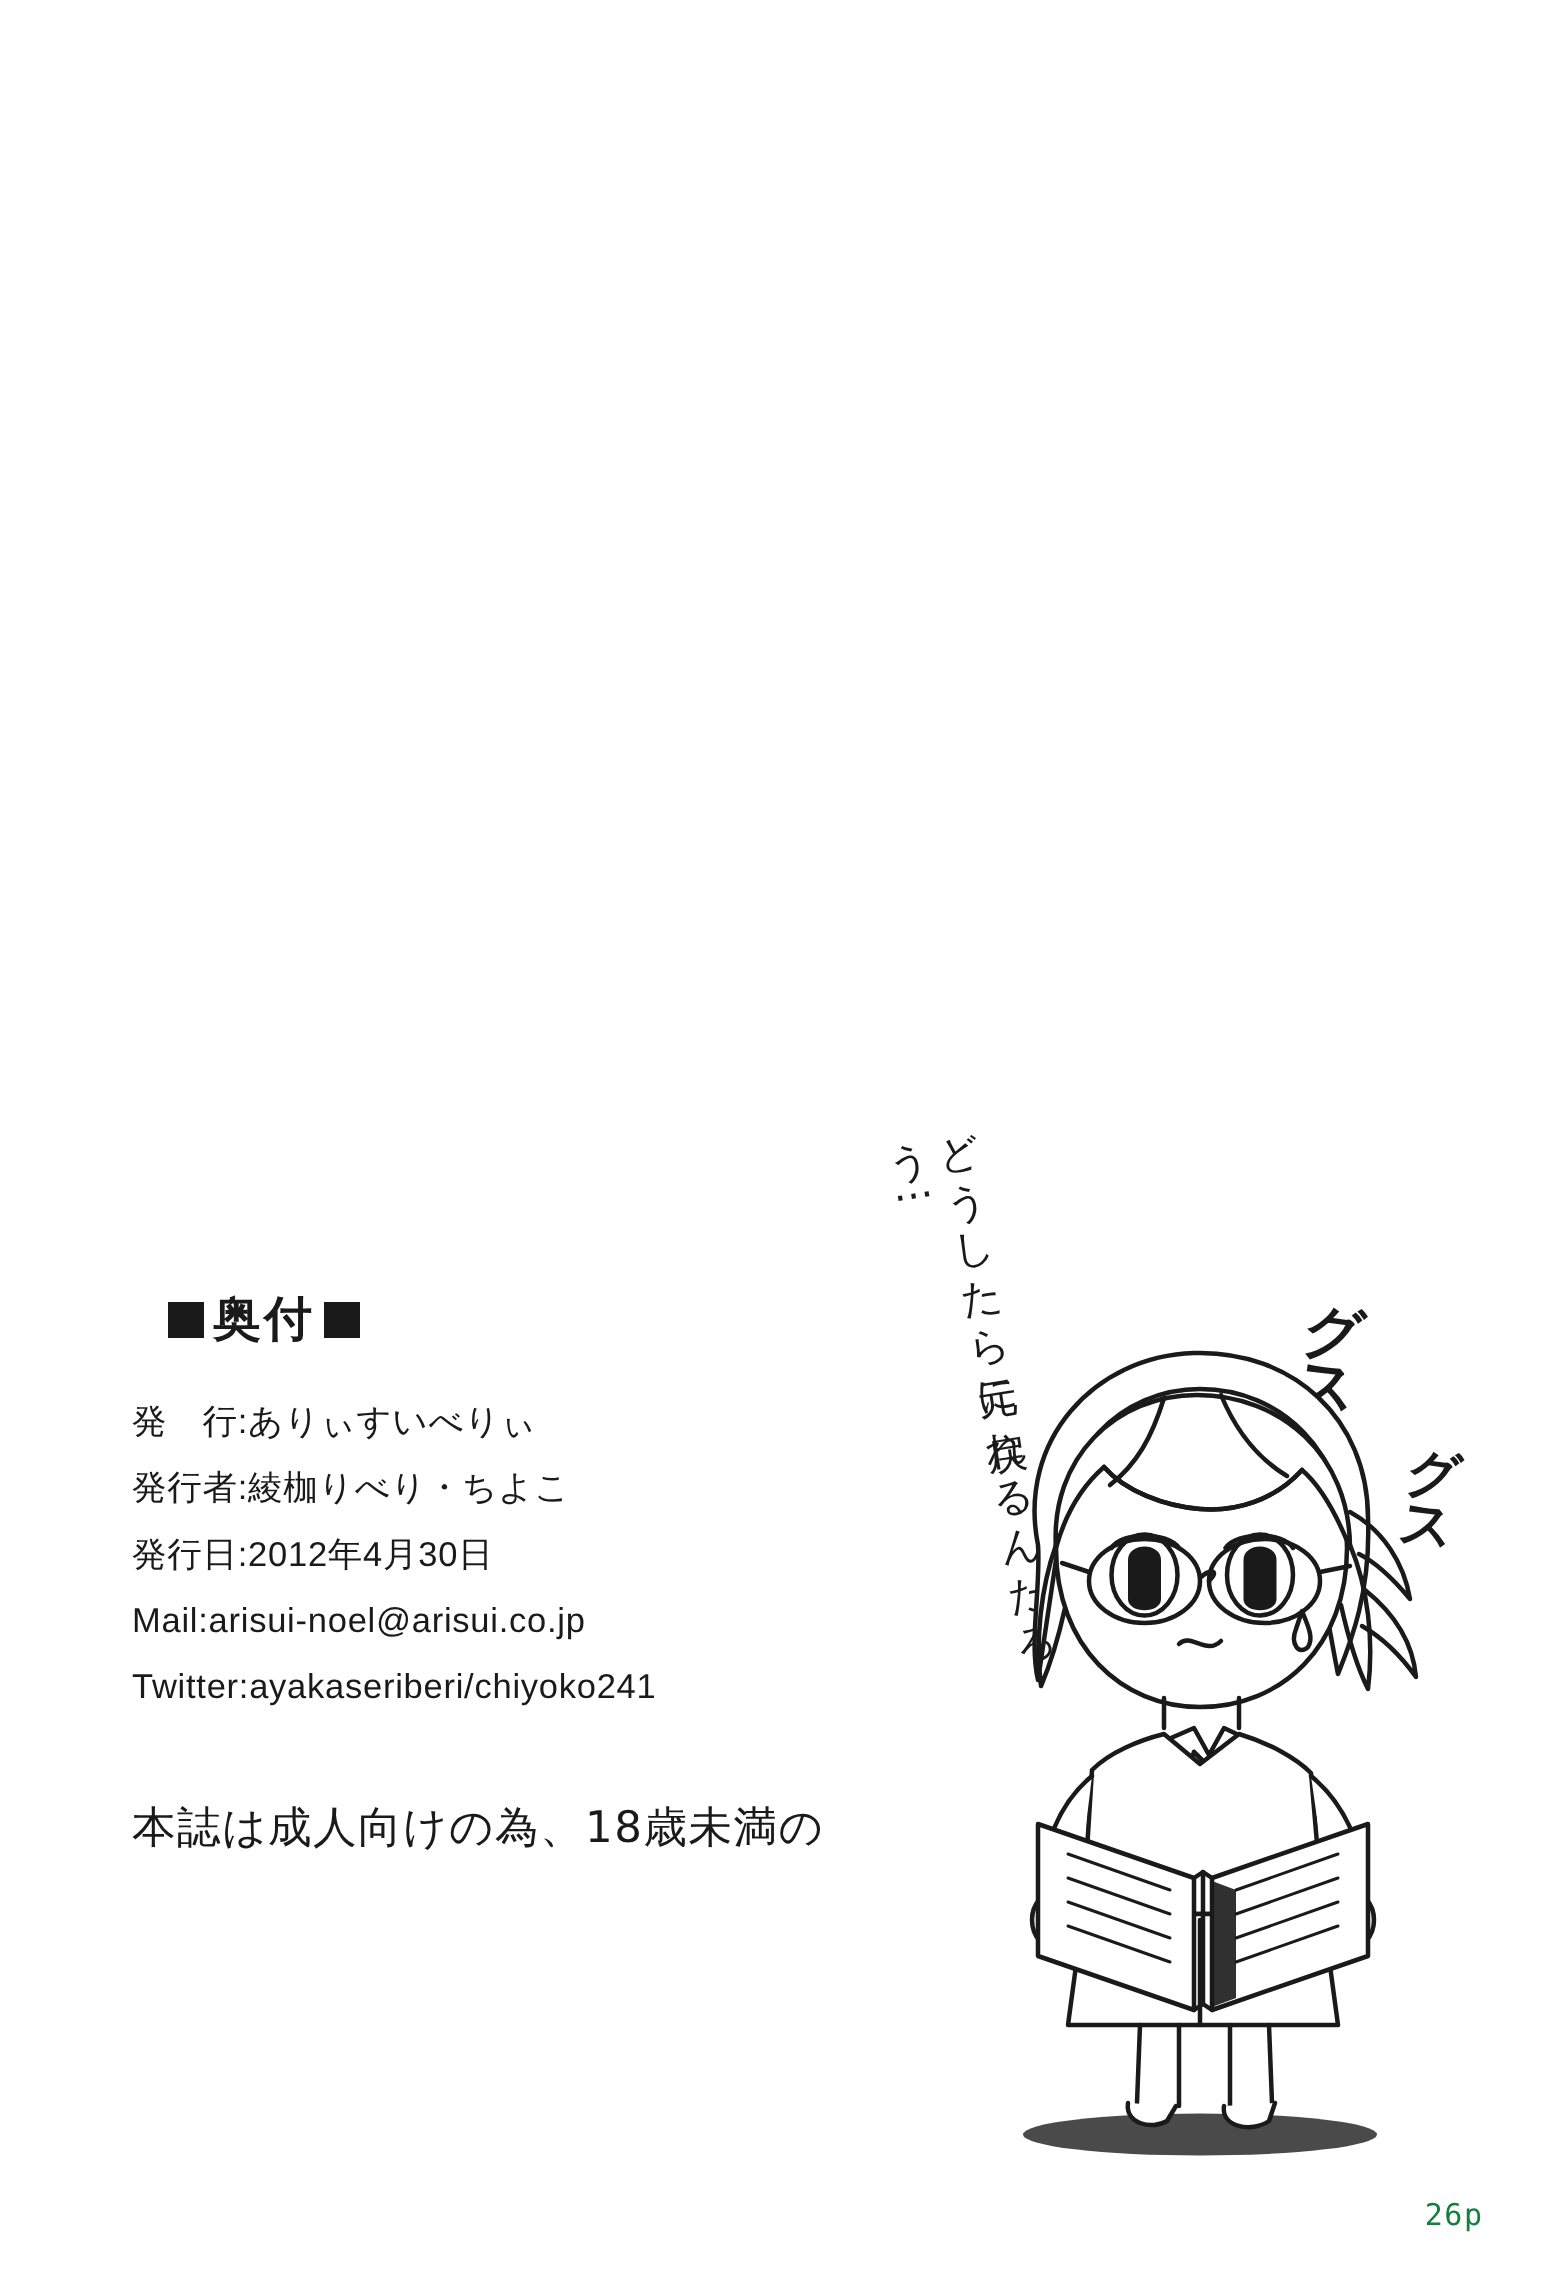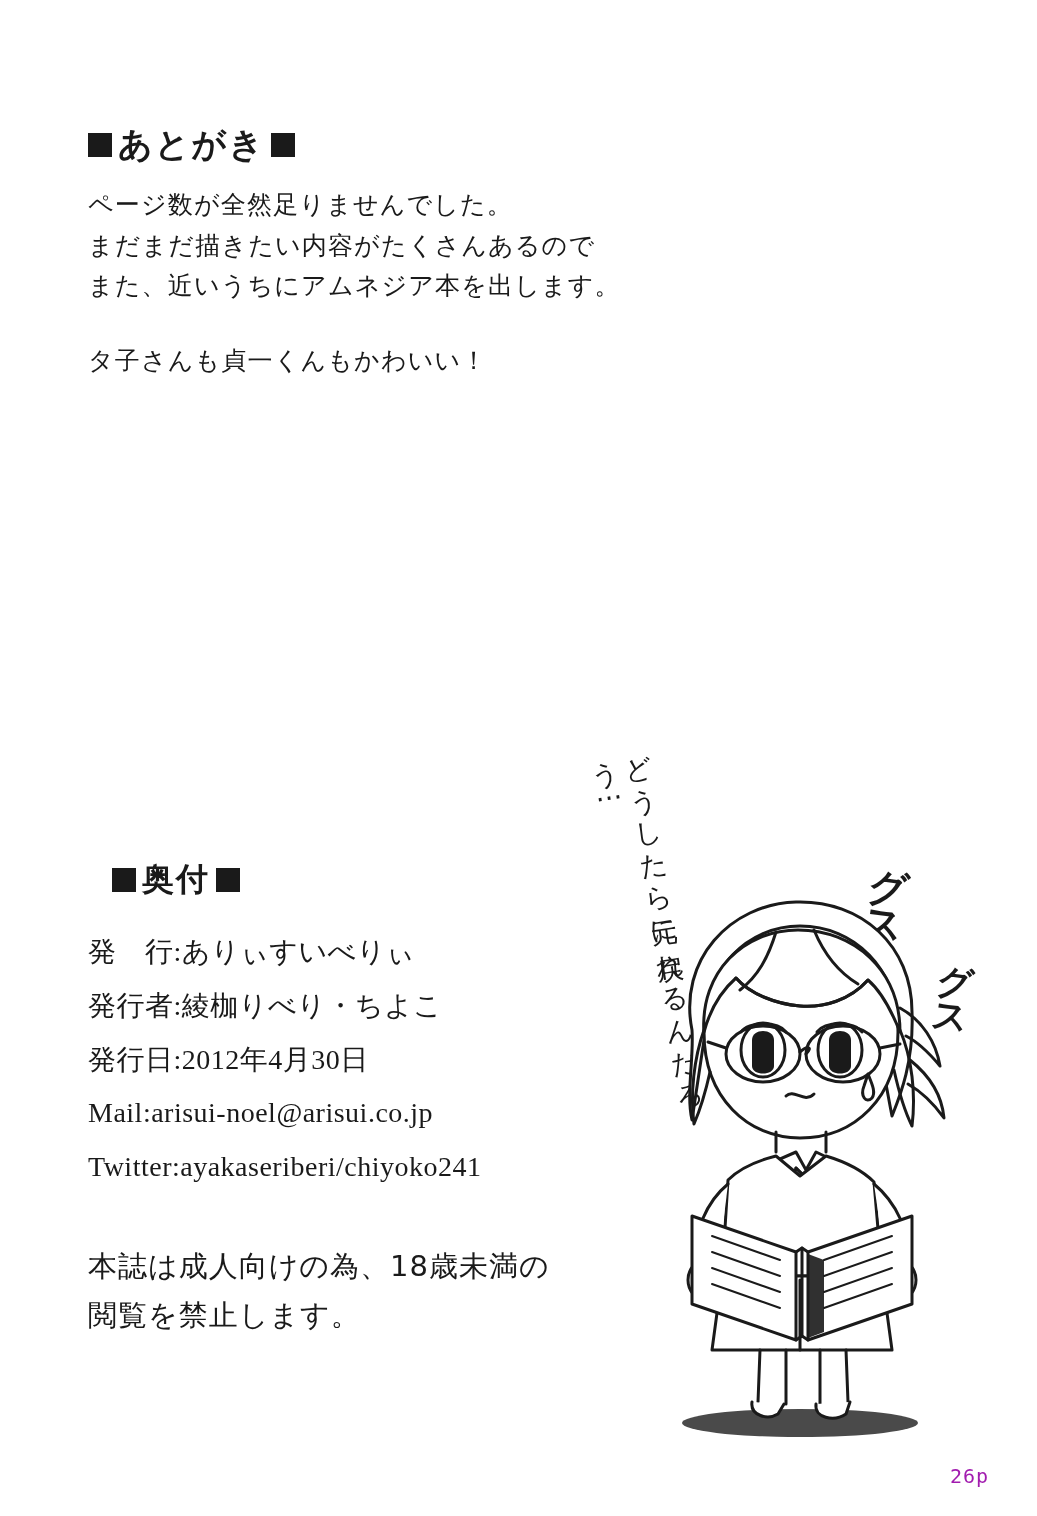--- a/index.html
+++ b/index.html
@@ -61,22 +61,22 @@
     left: 88px;
     top: 862px;
     width: 560px;
   }
   .colophon .heading {
     font-size: 32px;
     margin-left: 24px;
   }
   .colophon-list {
     margin-top: 28px;
-    font-family: Liberation Serif, serif;
-    font-size: 28px;
+    font-family: Liberation Sans, sans-serif;
+    font-size: 23px;
     line-height: 1.92;
     letter-spacing: 0.5px;
   }
   .colophon-list .row {
     white-space: nowrap;
   }
   .notice {
     margin-top: 48px;
     font-family: "DejaVu Sans", sans-serif;
     font-size: 29px;
@@ -124,59 +124,45 @@
   }
   .illustration svg { display: block; }
 
   
   .page-number {
     position: absolute;
     right: 48px;
     bottom: 28px;
     font-family: "DejaVu Sans Mono", monospace;
     font-size: 20px;
-    color: #a21caf;
+    color: #15803d;
     letter-spacing: 1px;
   }
 </style>
 </head>
 <body>
 
 <div class="page">
 
-  <div class="afterword">
-    <div class="heading">
-      <span class="sq"></span>
-        <span class="heading-text">あとがき</span>
-        <span class="sq"></span>
-    </div>
-    <div class="body-text">
-      <div>ページ数が全然足りませんでした。</div>
-      <div>まだまだ描きたい内容がたくさんあるので</div>
-      <div>また、近いうちにアムネジア本を出します。</div>
-      <span class="para2">タ子さんも貞一くんもかわいい！</span>
-    </div>
-  </div>
 
   <div class="colophon">
     <div class="heading">
       <span class="sq"></span>
         <span class="heading-text">奥付</span>
         <span class="sq"></span>
     </div>
     <div class="colophon-list">
       <div class="row">発　行:ありぃすいべりぃ</div>
       <div class="row">発行者:綾枷りべり・ちよこ</div>
       <div class="row">発行日:2012年4月30日</div>
       <div class="row">Mail:arisui-noel@arisui.co.jp</div>
       <div class="row">Twitter:ayakaseriberi/chiyoko241</div>
     </div>
     <div class="notice">
       <div>本誌は成人向けの為、18歳未満の</div>
-      <div>閲覧を禁止します。</div>
     </div>
   </div>
 
   <div class="vertical-note">どうしたら元に戻れるんだろう…</div>
 
   <div class="sfx sfx-1">グス</div>
   <div class="sfx sfx-2">グス</div>
 
   <div class="illustration">
     <svg width="400" height="570" viewBox="0 0 400 570" fill="none" xmlns="http://www.w3.org/2000/svg" stroke="#1a1a1a" stroke-width="3" stroke-linecap="round" stroke-linejoin="round">

